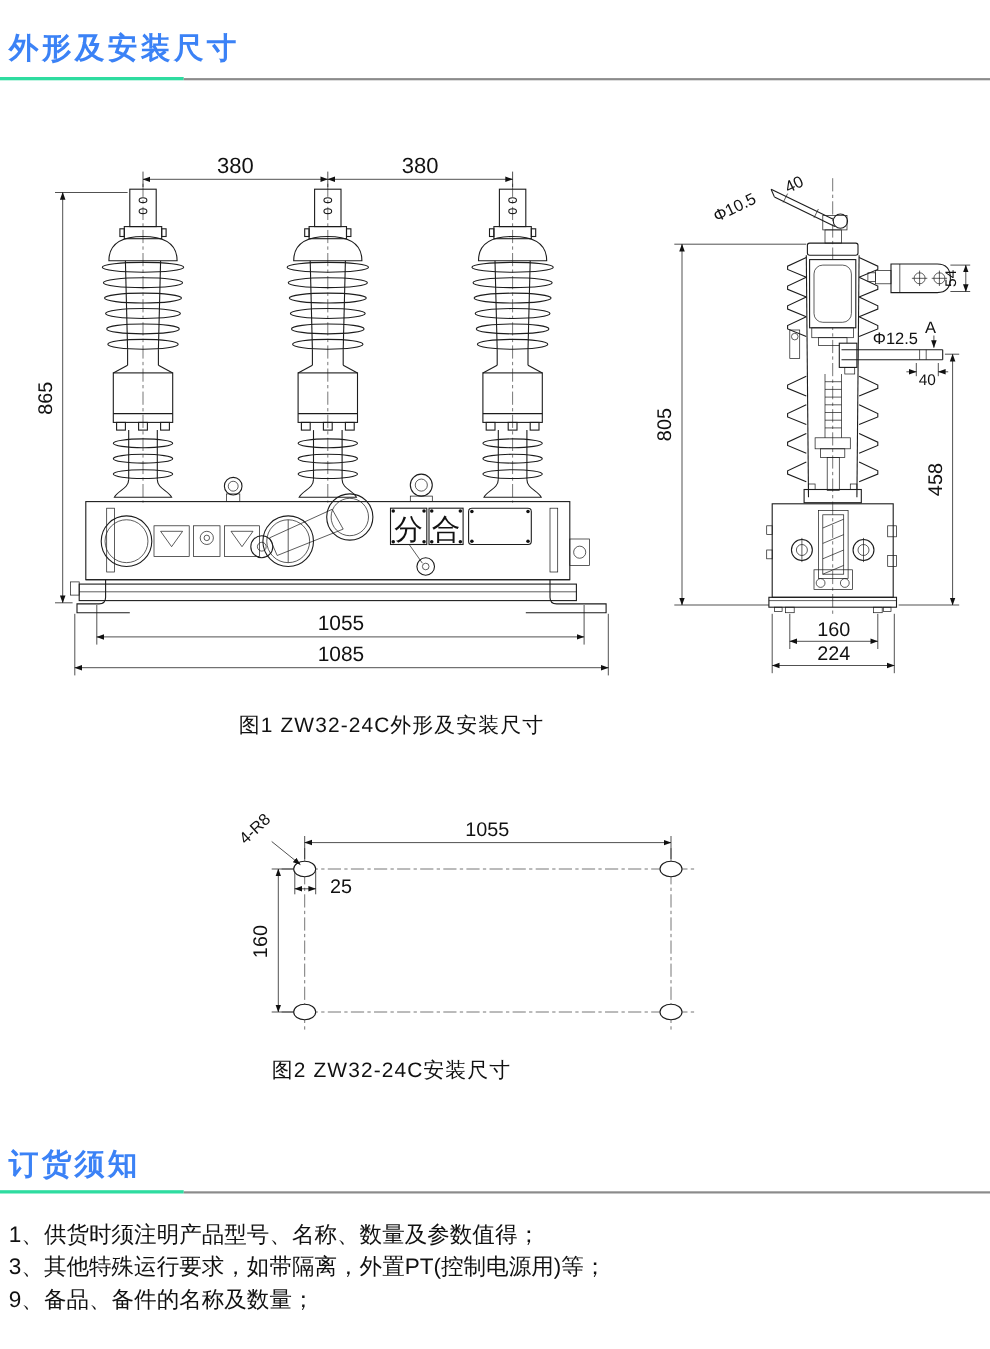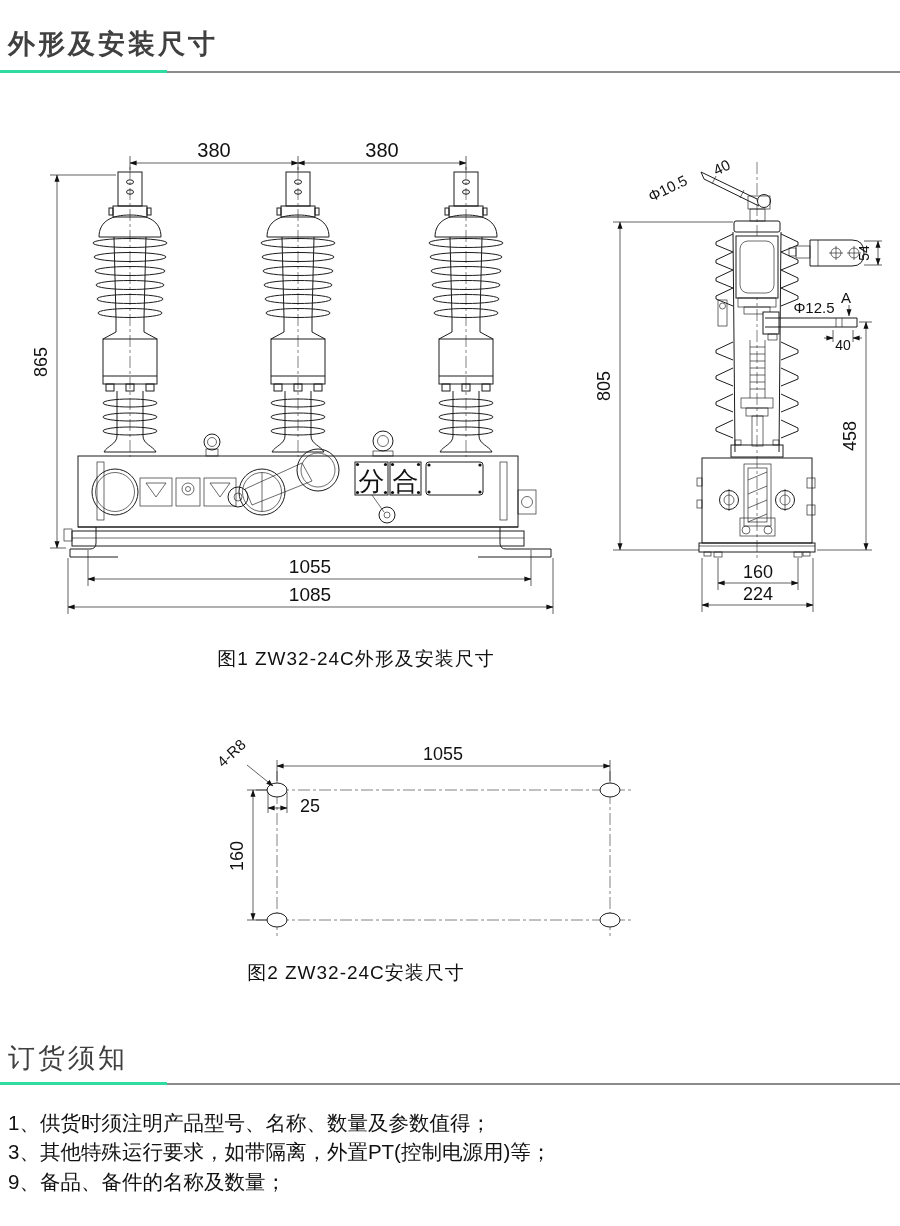--- a/index.html
+++ b/index.html
@@ -1,19 +1,19 @@
 <!DOCTYPE html>
 <html><head>
 <meta charset="utf-8">
 <style>
   html,body{margin:0;padding:0;background:#fff;}
   .page{position:relative;width:900px;height:1226px;background:#fff;overflow:hidden;
         font-family:"Liberation Sans",sans-serif;color:#111;}
-  .sec-title{position:absolute;left:8px;font-weight:800;font-size:27px;letter-spacing:3px;color:#404040;}
-  .sec-title.light{font-weight:400;}
+  .sec-title{position:absolute;left:8px;font-weight:800;font-size:27px;letter-spacing:3px;color:#3b82f6;}
+  .sec-title.light{font-weight:700;}
   .rule{position:absolute;left:0;width:900px;height:3px;display:flex;}
   .rule .g{width:167px;height:3px;background:#2edca0;}
   .rule .k{flex:1;height:2px;margin-top:.5px;background:#8b8b8b;}
   .caption{position:absolute;left:0;width:712px;text-align:center;font-size:19px;
            font-weight:500;letter-spacing:1px;color:#111;}
   .notes{position:absolute;left:8px;top:1108px;width:880px;font-size:20.5px;font-weight:500;
          line-height:29.4px;color:#111;}
   .notes div{white-space:nowrap;}
   svg{position:absolute;left:0;stroke:#1c1c1c;fill:none;stroke-width:1;}
   svg .thin{stroke-width:.65;}

